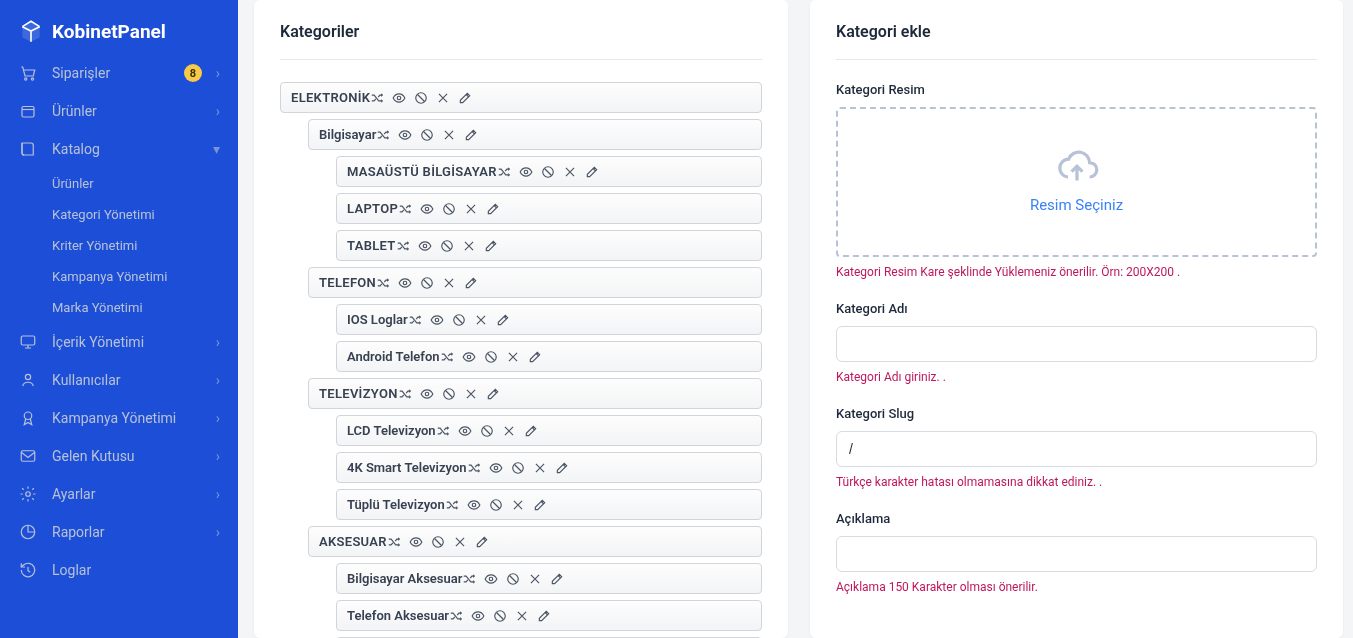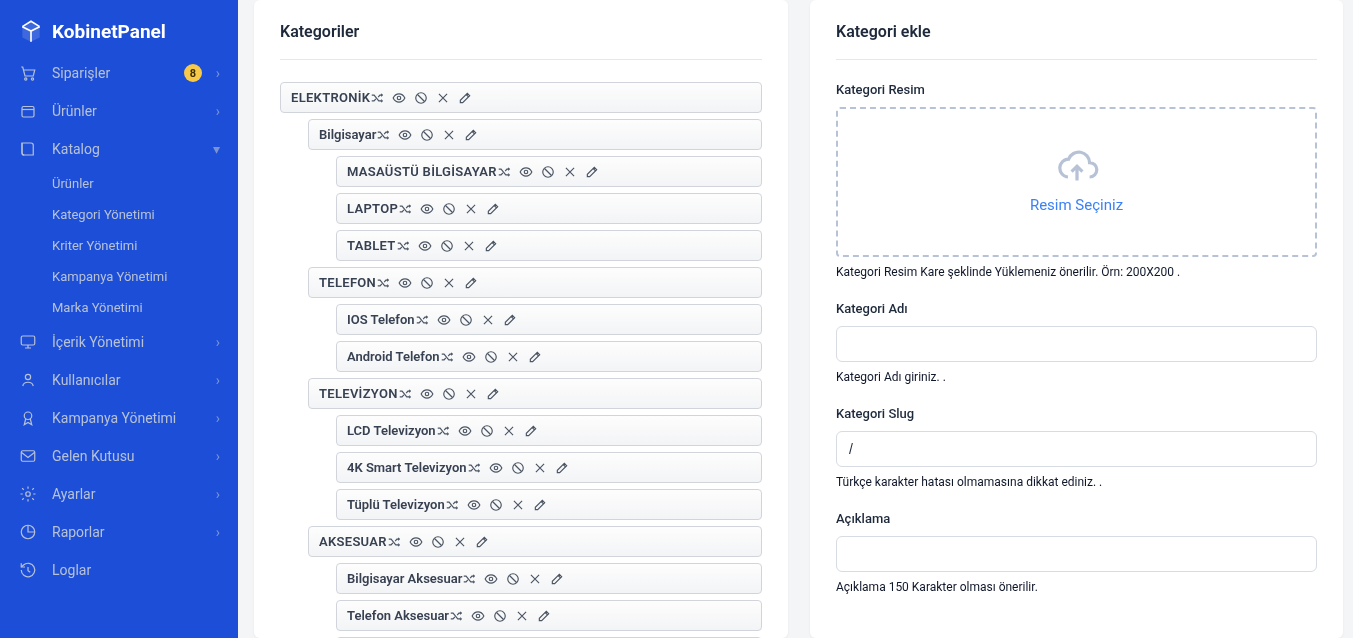--- a/index.html
+++ b/index.html
@@ -121,21 +121,21 @@
   
   .form-label {
     font-size: 13px;
     font-weight: 500;
     color: #1e2a3b;
     margin-bottom: 10px;
     display: block;
   }
   .hint {
     font-size: 12px;
-    color: #0f172a;
+    color: #be185d;
     margin-top: 8px;
     margin-bottom: 22px;
   }
   .input {
     width: 100%;
     border: 1px solid #d7dbe2;
     border-radius: 6px;
     padding: 9px 12px;
     font-size: 14px;
     color: #1e2a3b;
@@ -450,21 +450,21 @@
               </svg>
             </span>
             <span class="act">
               <svg viewBox="0 0 24 24">
                 <use href="#i-edit"></use>
               </svg>
             </span>
           </span>
         </div>
         <div class="cat-row lvl2">
-          <span>IOS Telefon</span>
+          <span>IOS Loglar</span>
           <span class="cat-actions">
             <span class="act">
               <svg viewBox="0 0 24 24">
                 <use href="#i-shuffle"></use>
               </svg>
             </span>
             <span class="act">
               <svg viewBox="0 0 24 24">
                 <use href="#i-eye"></use>
               </svg>

